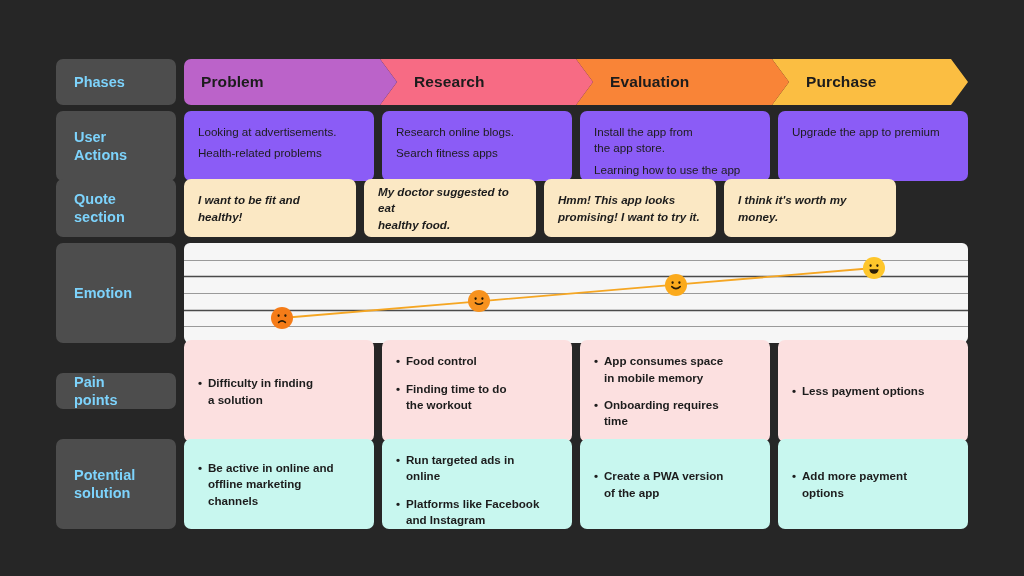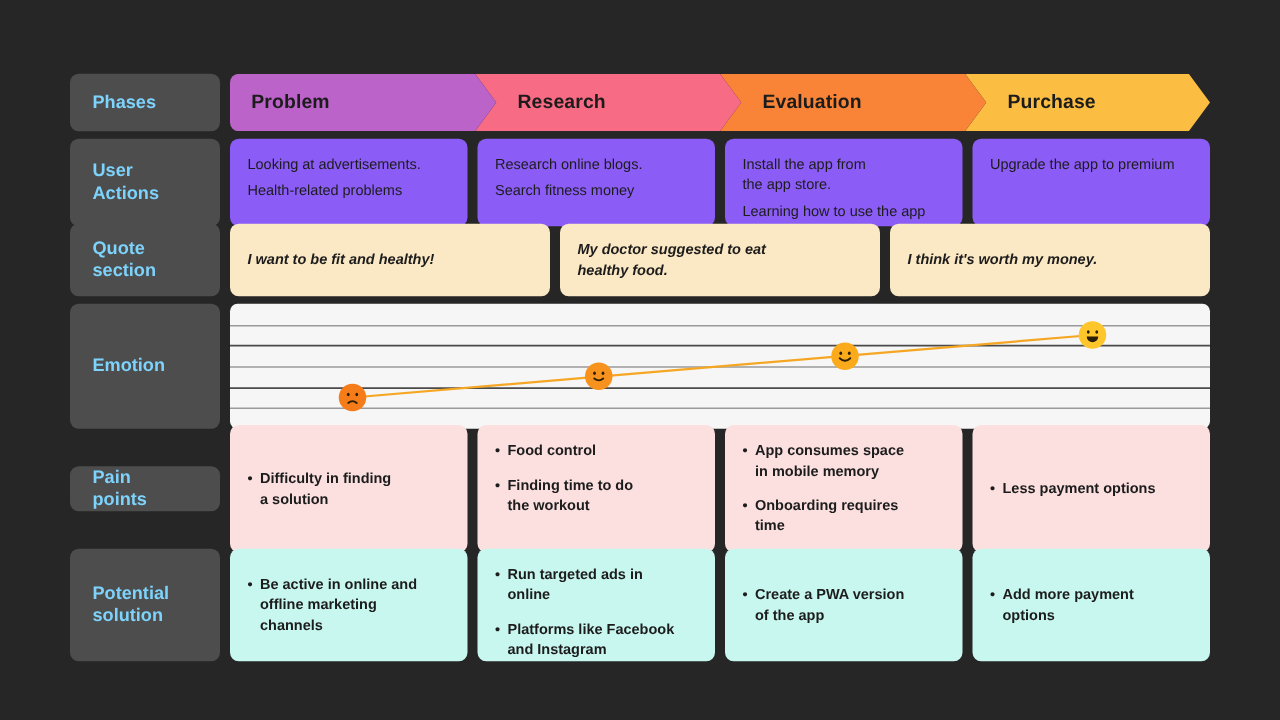--- a/index.html
+++ b/index.html
@@ -158,42 +158,45 @@
     <div class="rowlabel">
         <span>User<br>Actions</span>
       </div>
     <div class="cells" id="actions-cells">
         <div class="cell green">
           <span class="ln">Looking at advertisements.</span>
           <span class="ln">Health-related problems</span>
         </div>
         <div class="cell green">
           <span class="ln">Research online blogs.</span>
-          <span class="ln">Search fitness money</span>
+          <span class="ln">Search fitness apps</span>
         </div>
         <div class="cell green">
           <span class="ln">Install the app from<br>the app store.</span>
           <span class="ln">Learning how to use the app</span>
         </div>
         <div class="cell green">
           <span class="ln">Upgrade the app to premium</span>
         </div>
       </div>
   </div>
 
-  <div class="row" id="quote-row" style="width:912px;">
+  <div class="row" id="quote-row" style="width:840px;">
     <div class="rowlabel">
         <span>Quote<br>section</span>
       </div>
     <div class="cells" id="quote-cells">
         <div class="cell cream">
           <div>I want to be fit and healthy!</div>
         </div>
         <div class="cell cream">
           <div>My doctor suggested to eat<br>healthy food.</div>
+        </div>
+        <div class="cell cream">
+          <div>Hmm! This app looks<br>promising! I want to try it.</div>
         </div>
         <div class="cell cream">
           <div>I think it's worth my money.</div>
         </div>
       </div>
   </div>
 
   <div class="row" id="emotion-row" style="width:912px;">
     <div class="rowlabel">
         <span>Emotion</span>

